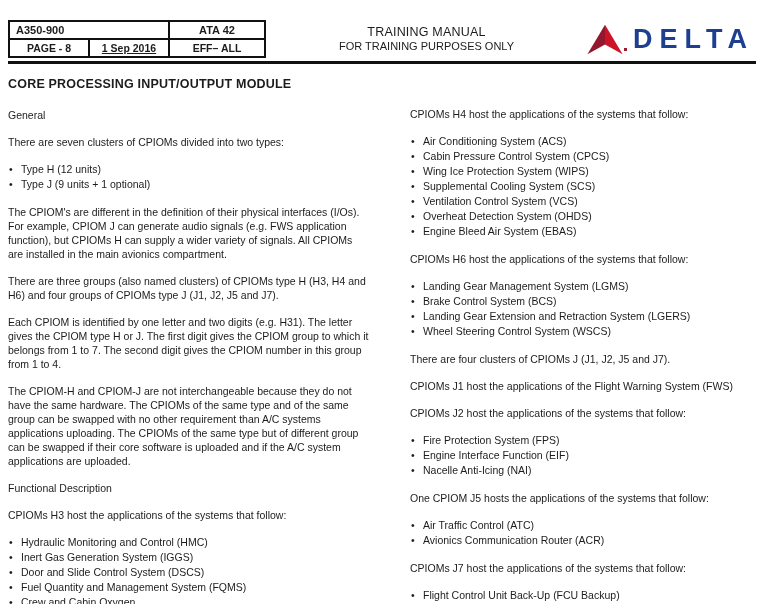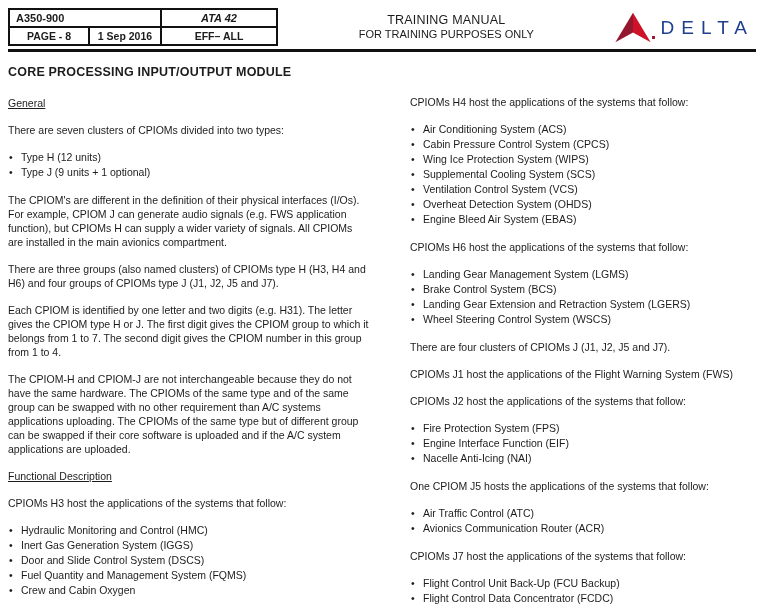--- a/index.html
+++ b/index.html
@@ -4,75 +4,74 @@
 <style>
   * { margin: 0; padding: 0; box-sizing: border-box; }
   html, body { background: #ffffff; }
   body {
     width: 764px;
     height: 604px;
     font-family: "Liberation Sans", "DejaVu Sans", sans-serif;
     color: #1c1c1c;
     overflow: hidden;
   }
-  .page { width: 764px; height: 604px; padding: 6px 8px 0 8px; background: #fff; }
+  .page { width: 764px; height: 604px; padding: 18px 8px 0 8px; background: #fff; }
 
   
   .header { display: flex; align-items: flex-start; }
   .info-table {
     border-collapse: collapse;
     font-size: 11px;
     margin-top: 2px;
     flex: 0 0 auto;
   }
   .info-table td {
     border: 2px solid #111;
     padding: 2px 6px;
     height: 17px;
     text-align: center;
     white-space: nowrap;
     font-weight: bold;
   }
   .info-table td.model-cell { text-align: left; width: 140px; }
-  .info-table td.ata-cell  { width: 116px; font-style: italic; }
+  .info-table td.ata-cell  { width: 96px; }
   .info-table tr.row2 td { font-weight: bold; font-size: 10.5px; }
   .info-table td.c1 { width: 80px; }
-  .info-table td.c2 { width: 72px; }
+  .info-table td.c2 { width: 80px; text-decoration: underline; }
 
   .center-title { flex: 1 1 auto; text-align: center; padding-top: 7px; }
   .center-title .tm { font-size: 12.5px; font-weight: normal; letter-spacing: 0.2px; }
   .center-title .tp { font-size: 11px; margin-top: 1px; }
 
   .logo { flex: 0 0 auto; display: flex; align-items: center; padding: 6px 2px 0 0; }
   .logo svg { display: block; }
   .logo-dot { width: 3px; height: 3px; background: #9a1b33; align-self: flex-end; margin: 0 4px 4px 1px; }
   .logo-word {
-    font-size: 19px;
-    font-weight: normal;
+    font-size: 27px;
+    font-weight: bold;
     letter-spacing: 7px;
     line-height: 1;
     margin-left: 2px;
   }
 
   .rule { border-bottom: 3px solid #111; margin-top: 3px; }
 
   
   .content { display: flex; gap: 40px; padding-top: 13px; }
   .col { flex: 1 1 0; font-size: 10.5px; line-height: 14px; }
   .col-left  { flex: 0 0 362px; }
   .col-right { flex: 1 1 auto; padding-top: 30px; }
 
   .block-title {
     font-size: 12.5px;
     font-weight: bold;
     letter-spacing: 0.2px;
     margin-bottom: 17px;
   }
   .block-heading {
-    text-decoration: underline;
     margin-bottom: 13px;
   }
   .block-paragraph { margin-bottom: 13px; }
   .bullet-list { list-style: none; margin-bottom: 13px; }
   .bullet-list li { padding-left: 13px; position: relative; line-height: 15px; }
   .bullet-list li::before {
     content: "\2022";
     position: absolute;
     left: 1px;
     top: 0;

